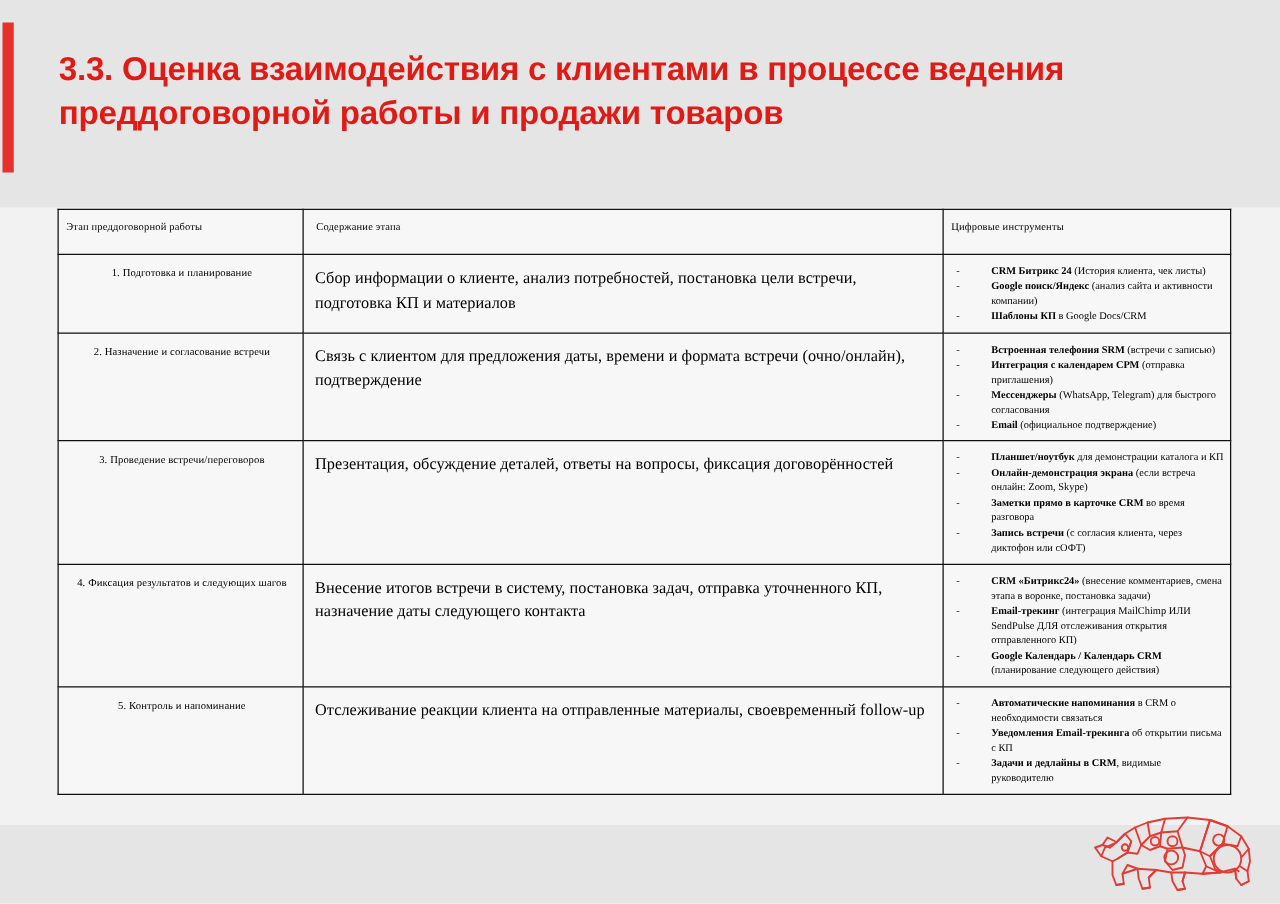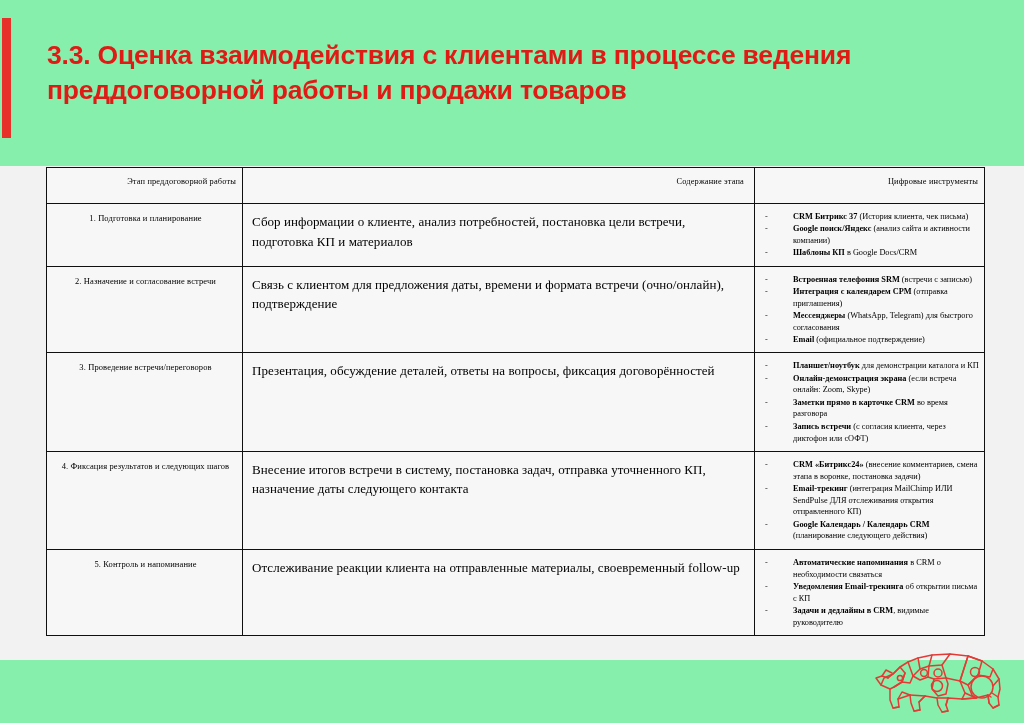--- a/index.html
+++ b/index.html
@@ -14,21 +14,21 @@
     overflow: hidden;
     position: relative;
   }
 
   
   #slide {
     position: absolute;
     left: 0; top: 0;
     width: 1024px;
     height: 723px;
-    background: #86efac;
+    background: #e5e5e5;
   }
 
   
   #accent-bar {
     position: absolute;
     left: 2px;
     top: 18px;
     width: 9px;
     height: 120px;
     background: #e8302a;
@@ -74,21 +74,21 @@
     vertical-align: top;
     background: #f7f7f7;
   }
 
   .col-stage   { width: 196px; }
   .col-content { width: 512px; }
   .col-tools   { width: 230px; margin-left: 39px; }
 
   
   thead th {
-    text-align: right;
+    text-align: left;
     font-weight: normal;
     font-size: 8.4px;
     padding: 9px 6px 17px 6px;
     letter-spacing: 0.15px;
   }
   thead th.col-content { padding-left: 10px; padding-right: 10px; }
 
   
   td.stage-cell {
     font-size: 8.5px;
@@ -164,21 +164,21 @@
         <th class="col-content">Содержание этапа</th>
         <th class="col-tools">Цифровые инструменты</th>
       </tr>
     </thead>
     <tbody id="table-body">
         <tr>
           <td class="stage-cell col-stage">1. Подготовка и планирование</td>
           <td class="content-cell col-content">Сбор информации о клиенте, анализ потребностей, постановка цели встречи, подготовка КП и материалов</td>
           <td class="tools-cell col-tools">
             <ul class="tools-list">
-              <li><span class="dash">-</span><b>CRM Битрикс 37</b><span> (История клиента, чек письма)</span></li>
+              <li><span class="dash">-</span><b>CRM Битрикс 24</b><span> (История клиента, чек листы)</span></li>
               <li><span class="dash">-</span><b>Google поиск/Яндекс</b><span> (анализ сайта и активности компании)</span></li>
               <li><span class="dash">-</span><b>Шаблоны КП</b><span> в Google Docs/CRM</span></li>
             </ul>
           </td>
         </tr>
         <tr>
           <td class="stage-cell col-stage">2. Назначение и согласование встречи</td>
           <td class="content-cell col-content">Связь с клиентом для предложения даты, времени и формата встречи (очно/онлайн), подтверждение</td>
           <td class="tools-cell col-tools">
             <ul class="tools-list">

